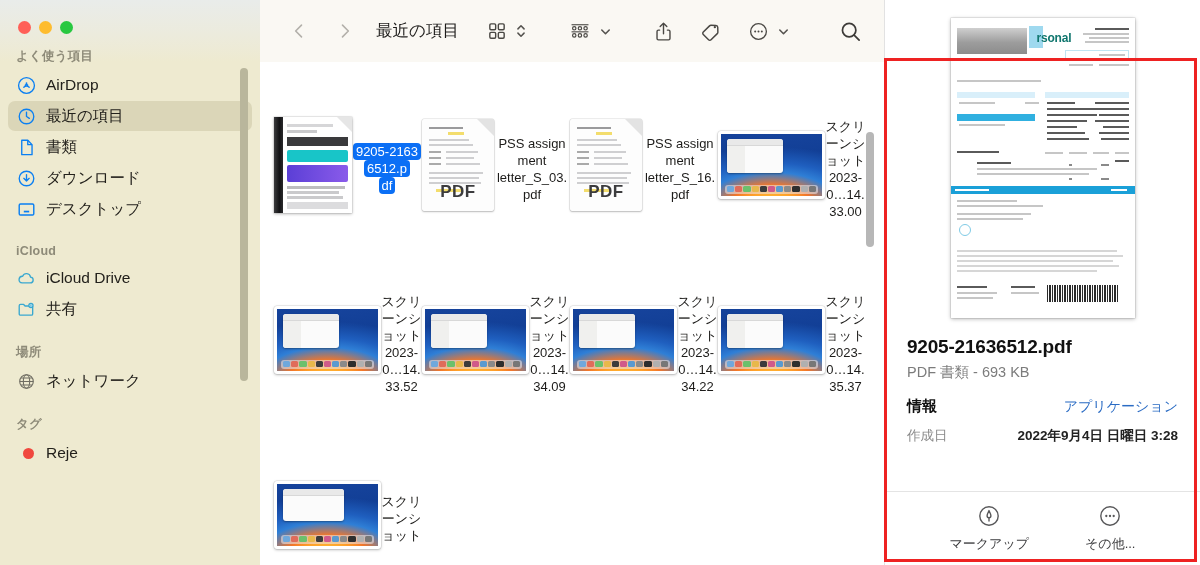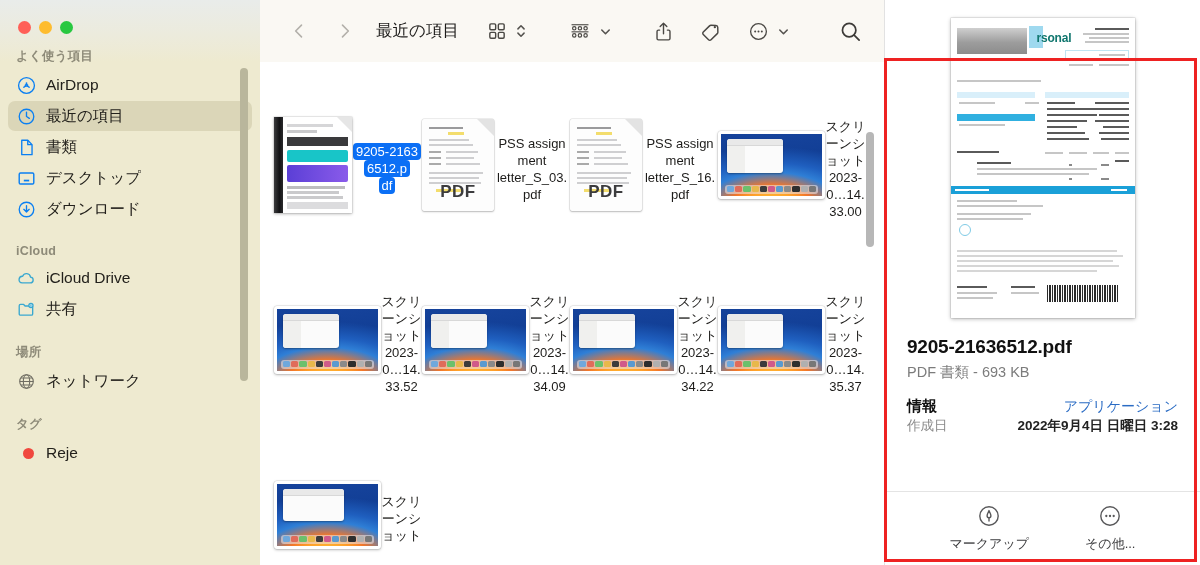--- a/index.html
+++ b/index.html
@@ -176,21 +176,21 @@
   .iv-txt-dark { position: absolute; background: #5a5a5a; height: 1.8px; }
   .iv-barcode { position: absolute; left: 96px; bottom: 16px; width: 72px; height: 17px;
     background: repeating-linear-gradient(90deg,#2a2a2a 0 1px, #fff 1px 2px, #2a2a2a 2px 3.5px, #fff 3.5px 5px); }
   .iv-phone { position: absolute; left: 8px; top: 206px; width: 12px; height: 12px; border: 1px solid #7fcbe6; border-radius: 50%; }
 
   .prev-title { font-size: 19px; font-weight: 700; color: #111; margin-top: 18px; letter-spacing: -.2px; }
   .prev-sub { font-size: 14.5px; color: #7c7c7c; margin-top: 5px; }
   .prev-info-row { display: flex; align-items: baseline; justify-content: space-between; margin-top: 15px; }
   .prev-info-h { font-size: 15px; font-weight: 700; color: #111; }
   .prev-info-link { font-size: 14px; color: #2b6cc4; }
-  .prev-meta-row { display: flex; justify-content: space-between; margin-top: 1px; gap: 10px; }
+  .prev-meta-row { display: flex; justify-content: space-between; margin-top: 11px; gap: 10px; }
   .prev-meta-k { font-size: 13.5px; color: #8a8a8a; white-space: nowrap; }
   .prev-meta-v { font-size: 13.5px; color: #222; white-space: nowrap; font-weight: 600; }
 
   .prev-actions {
     position: absolute; left: 0; right: 0; bottom: 0; height: 74px;
     background: #fff; border-top: .5px solid #e4e4e4;
     display: flex; align-items: center; justify-content: center; gap: 56px;
   }
   .prev-action { display: flex; flex-direction: column; align-items: center; gap: 7px; }
   .prev-action .pa-icon { width: 24px; height: 24px; color: #58585a; }
@@ -247,36 +247,36 @@
           <svg width="19" height="19" viewBox="0 0 24 24" fill="none" stroke="#0a7ff2" stroke-width="1.7" stroke-linejoin="round">
             <path d="M6 2.8h7.6L19 8.4V21H6z"></path>
               <path d="M13.6 2.8v5.6H19"></path>
           </svg>
         </span>
         <span class="side-label">書類</span>
       </div>
 
       <div class="side-item">
         <span class="side-icon">
+          <svg width="19" height="19" viewBox="0 0 24 24" fill="none" stroke="#0a7ff2" stroke-width="1.7" stroke-linecap="round" stroke-linejoin="round">
+            <circle cx="12" cy="12" r="9.2"></circle>
+              <path d="M12 7.2v8M8.6 11.8 12 15.2l3.4-3.4"></path>
+          </svg>
+        </span>
+        <span class="side-label">ダウンロード</span>
+      </div>
+
+      <div class="side-item">
+        <span class="side-icon">
           <svg width="19" height="19" viewBox="0 0 24 24" fill="none" stroke="#0a7ff2" stroke-width="1.8" stroke-linejoin="round">
             <rect x="2.8" y="5" width="18.4" height="14" rx="1.6"></rect>
               <path d="M8.6 14.6h6.8" stroke-width="2.2"></path>
           </svg>
         </span>
         <span class="side-label">デスクトップ</span>
-      </div>
-
-      <div class="side-item">
-        <span class="side-icon">
-          <svg width="19" height="19" viewBox="0 0 24 24" fill="none" stroke="#0a7ff2" stroke-width="1.7" stroke-linecap="round" stroke-linejoin="round">
-            <circle cx="12" cy="12" r="9.2"></circle>
-              <path d="M12 7.2v8M8.6 11.8 12 15.2l3.4-3.4"></path>
-          </svg>
-        </span>
-        <span class="side-label">ダウンロード</span>
       </div>
 
       <div class="side-group-title" style="margin-top:14px">iCloud</div>
 
       <div class="side-item">
         <span class="side-icon">
           <svg width="19" height="19" viewBox="0 0 24 24" fill="none" stroke="#3aa8d0" stroke-width="1.7" stroke-linejoin="round">
             <path d="M6.6 17.6h10.2a3.7 3.7 0 0 0 .3-7.38 5.2 5.2 0 0 0-9.96-1.1A3.6 3.6 0 0 0 6.6 17.6z"></path>
           </svg>
         </span>

